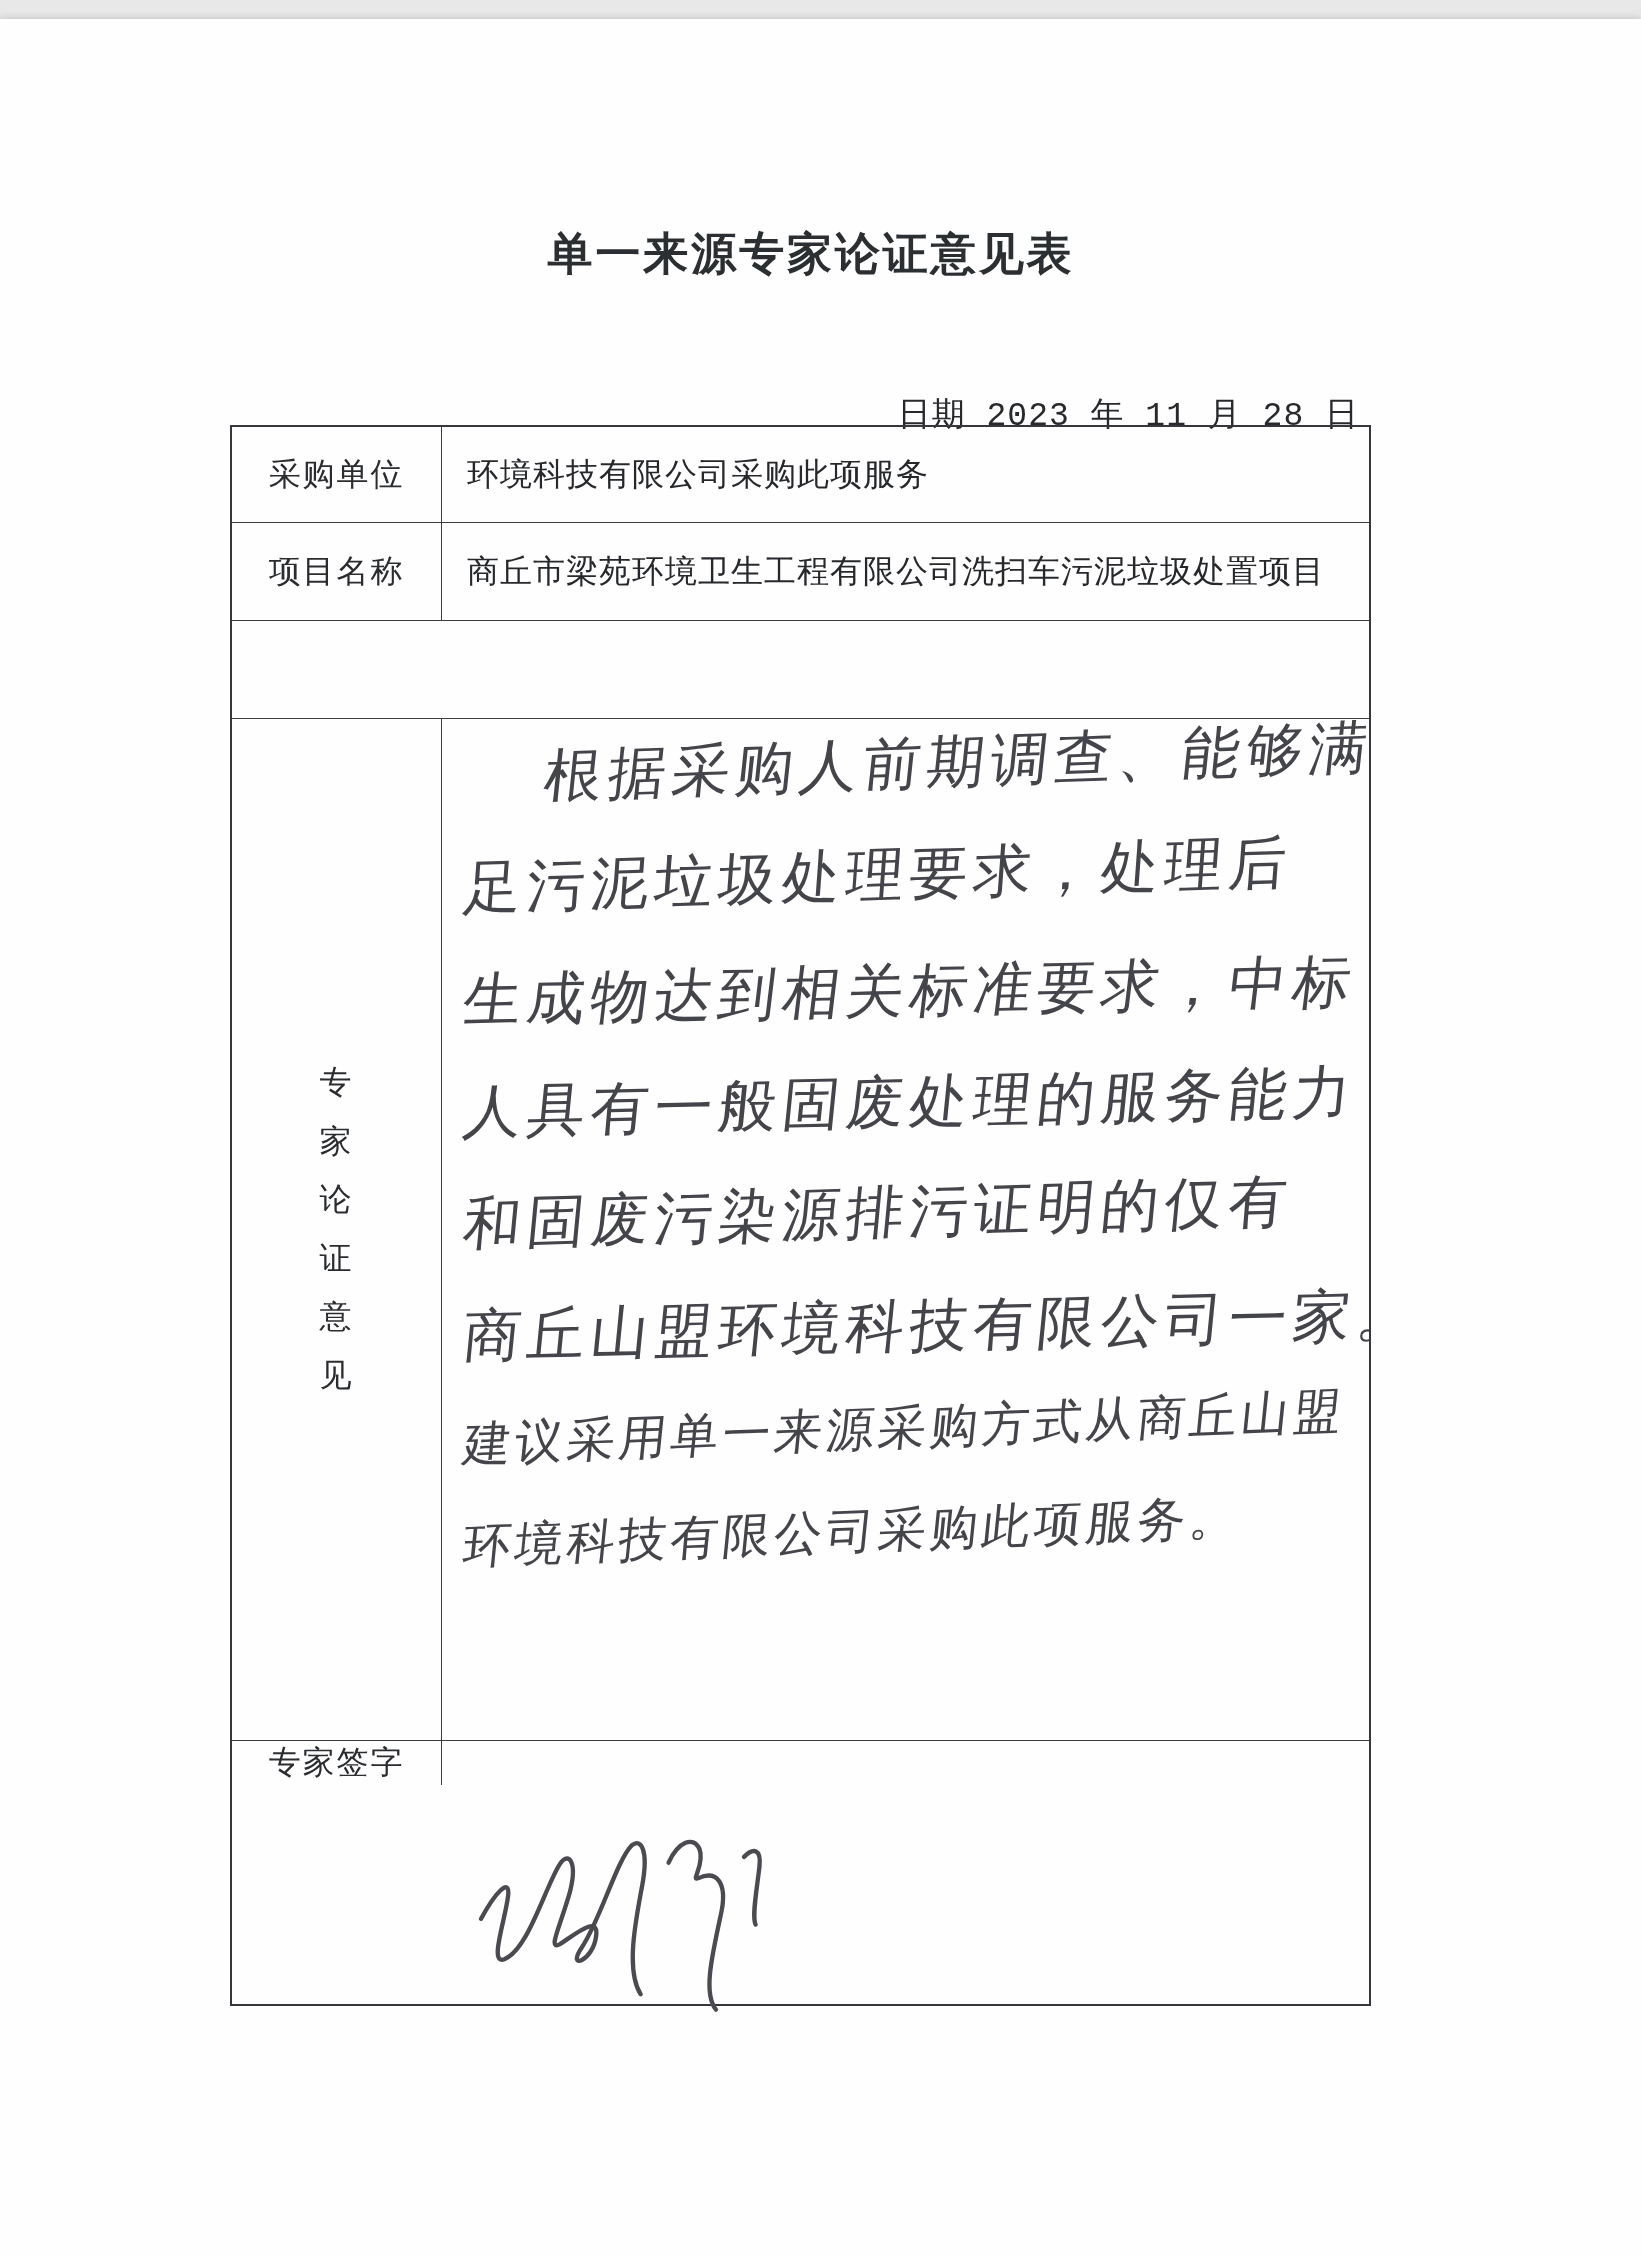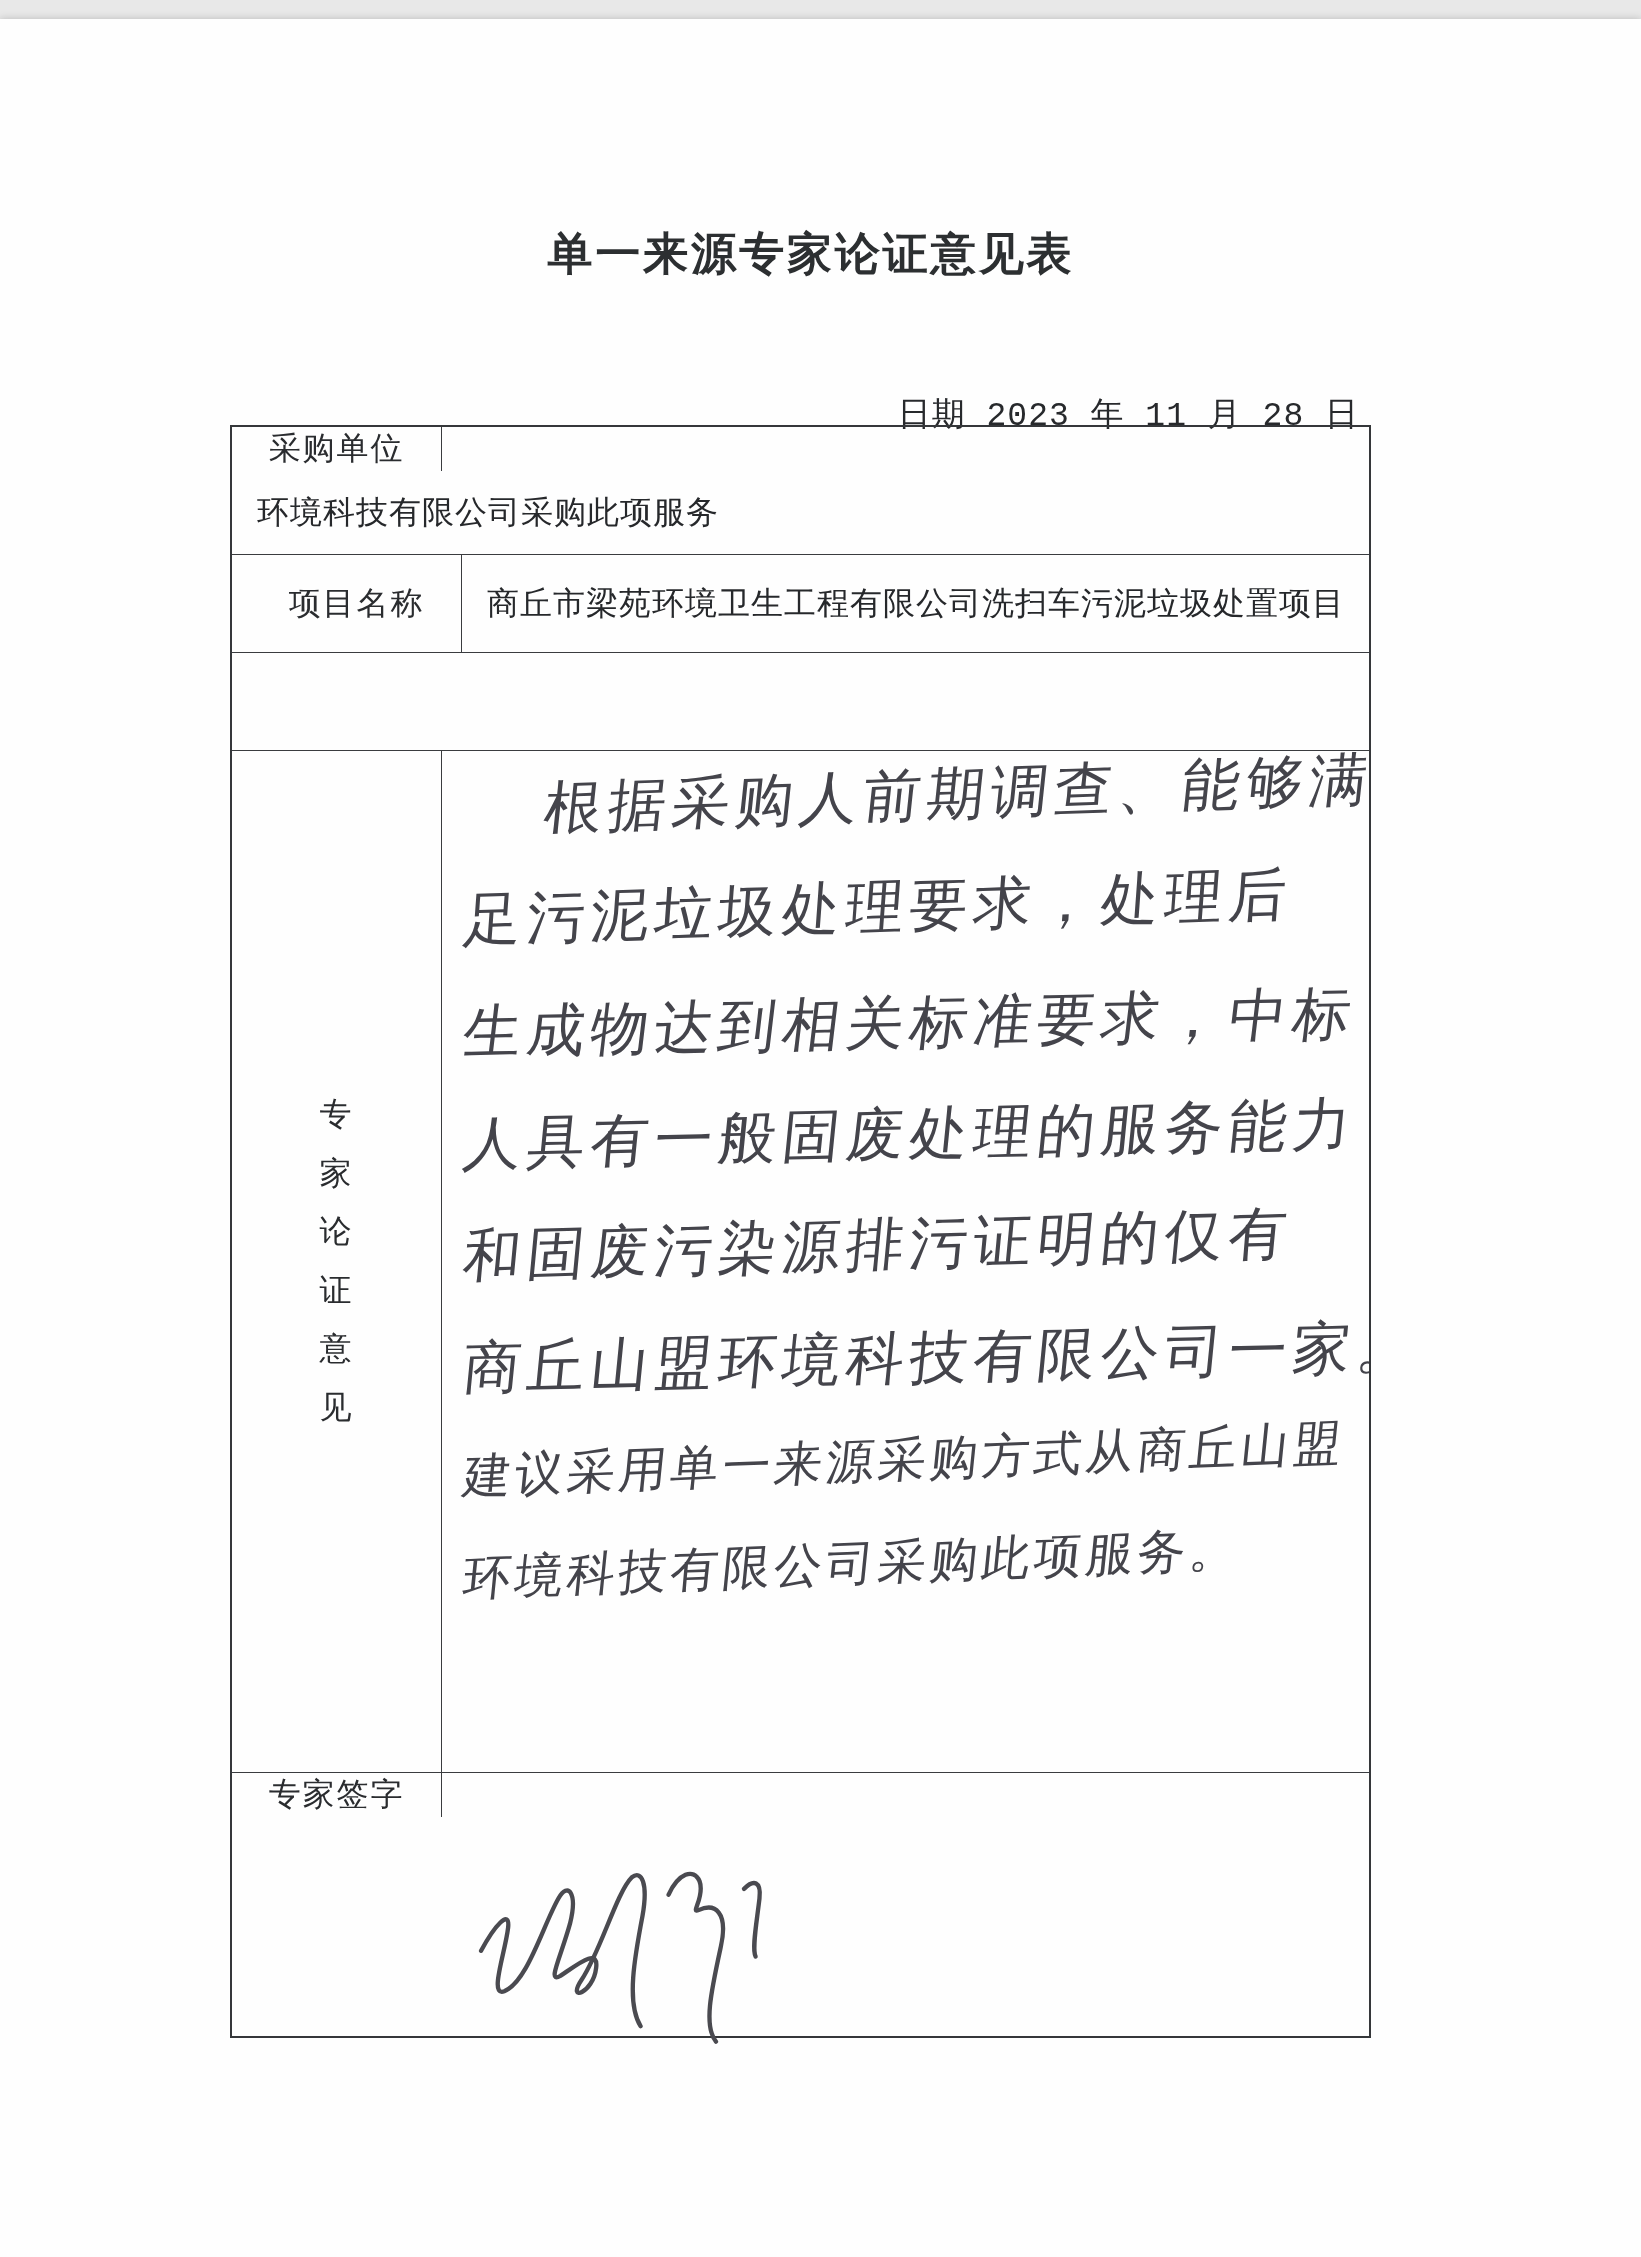--- a/index.html
+++ b/index.html
@@ -37,22 +37,22 @@
     display:flex;align-items:center;justify-content:center;
     font-size:32px;color:#2a2c2f;letter-spacing:1.9px;
     box-sizing:border-box;
   }
   .cell-value{
     flex:1;display:flex;align-items:center;
     padding-left:25px;
     font-size:32px;color:#26282b;letter-spacing:1px;
     box-sizing:border-box;
   }
-  .row-basic{height:128px;flex-direction:column;}
-  .row-basic2{height:98px;padding-left:20px;}
+  .row-basic{height:96px;}
+  .row-basic2{height:98px;}
   .row-opinion{height:1022px;}
   .row-sign{height:263px;flex-direction:column;}
   .vlabel{
     display:flex;flex-direction:column;align-items:center;justify-content:center;
     gap:14.5px;font-size:32px;color:#2a2c2f;
   }
   .opinion-cell{
     flex:1;box-sizing:border-box;
     padding:33px 9.7px 0 21px;
     overflow:hidden;

